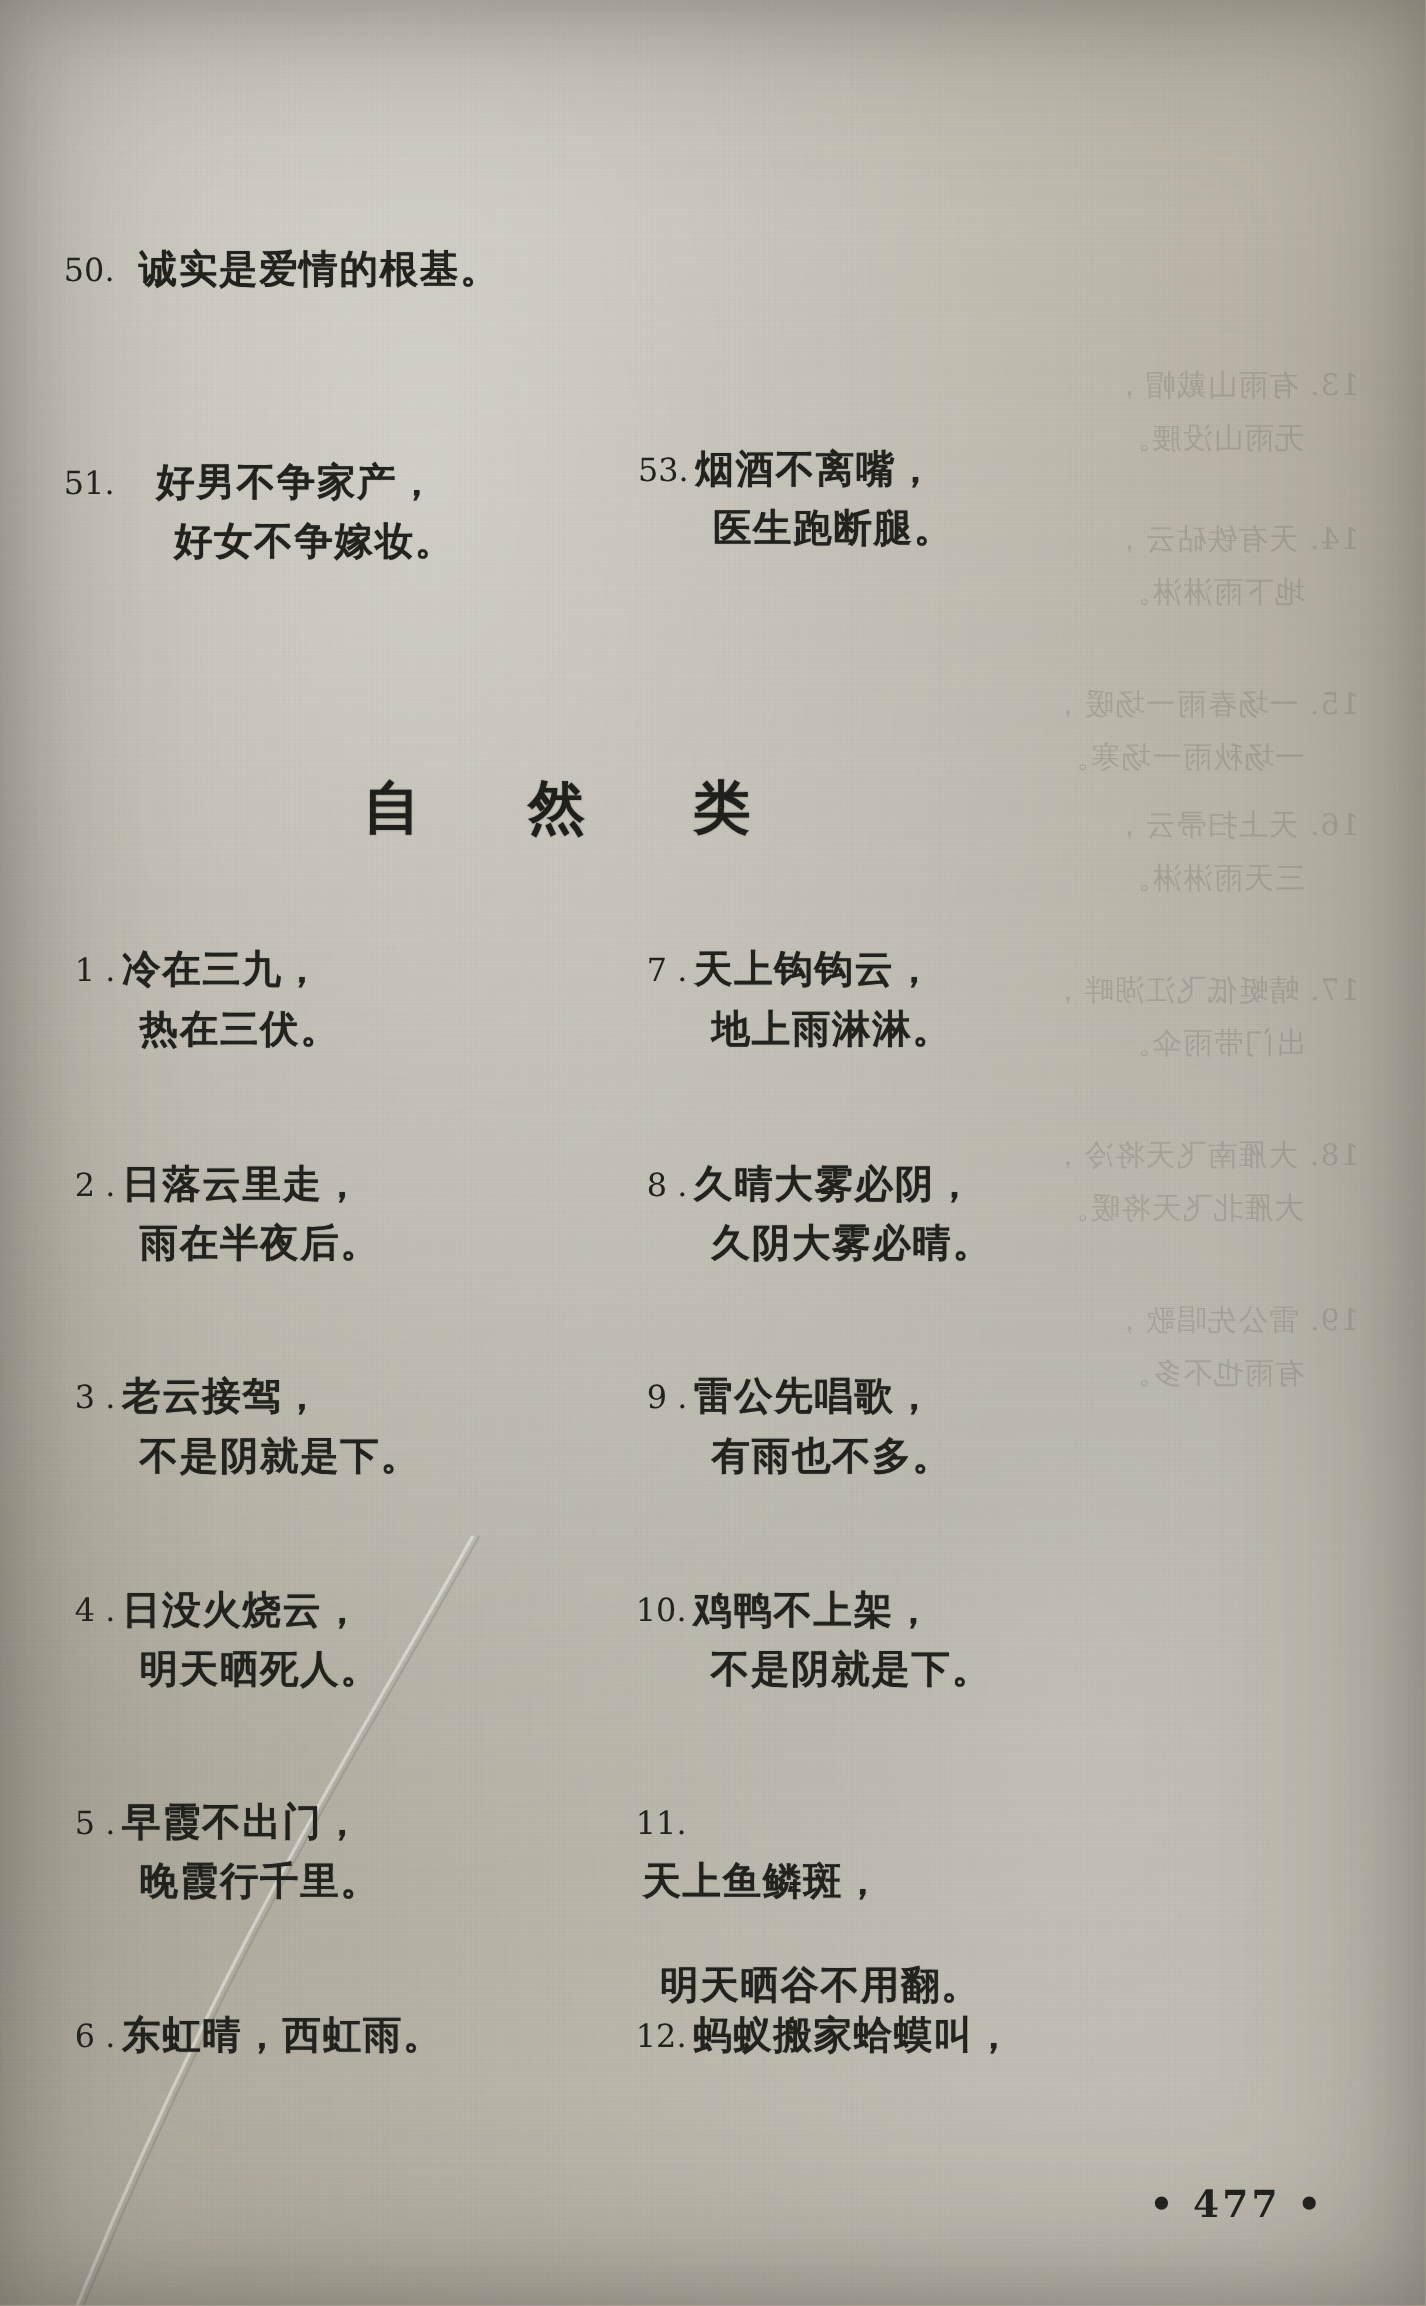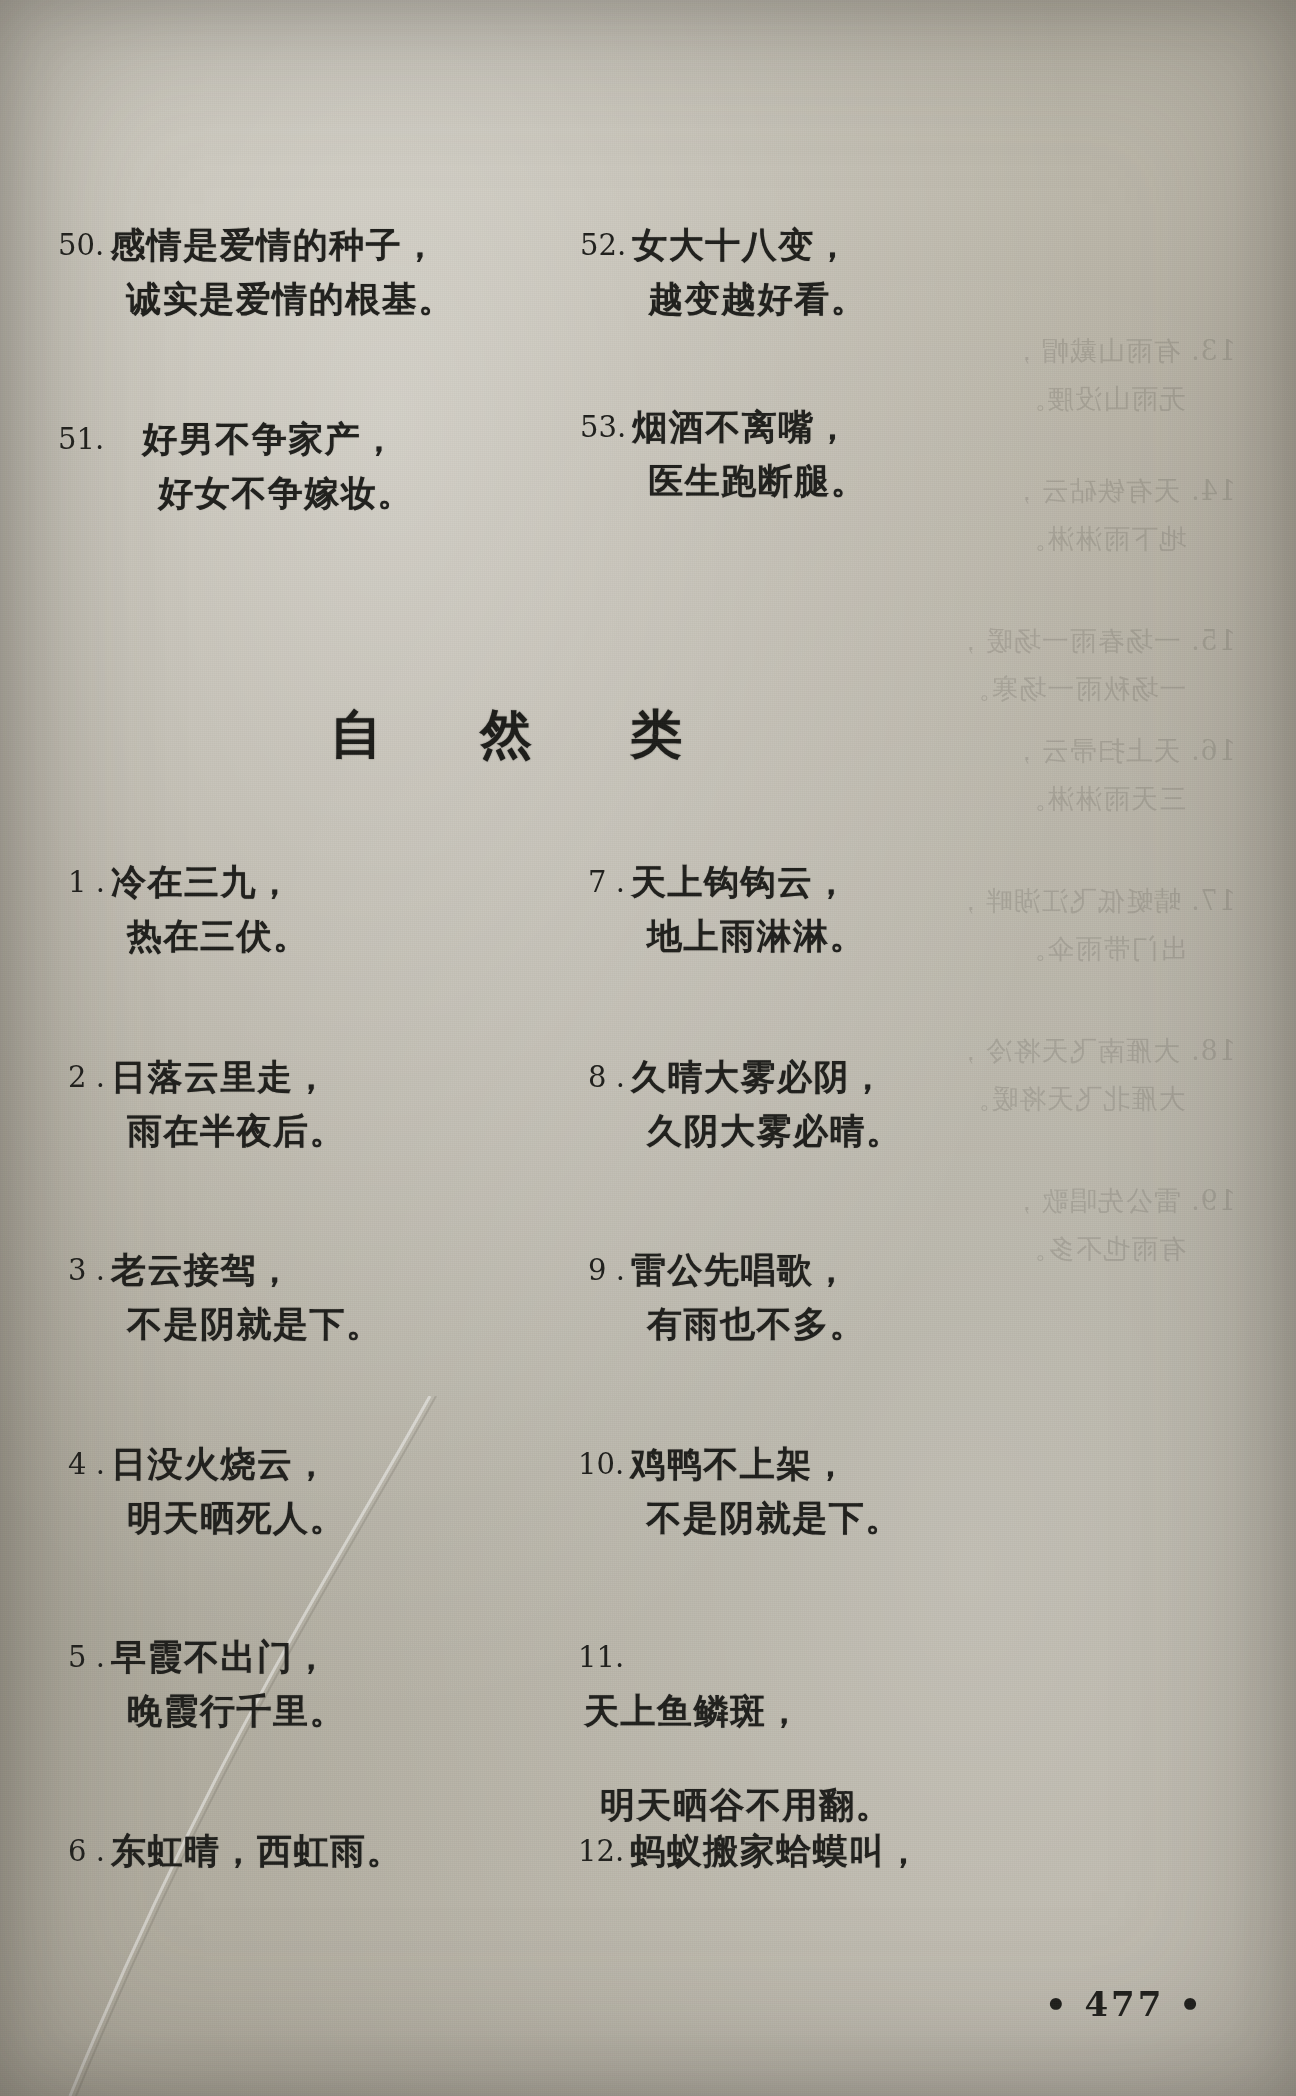--- a/index.html
+++ b/index.html
@@ -147,40 +147,32 @@
   <svg id="crease" viewBox="0 0 560 700" preserveAspectRatio="none">
     <path d="M430 0 C 330 180, 210 360, 70 700" stroke="rgba(255,255,255,0.45)" stroke-width="3" fill="none"></path>
     <path d="M436 0 C 336 180, 216 360, 76 700" stroke="rgba(90,86,76,0.20)" stroke-width="2" fill="none"></path>
   </svg>
 
   <div id="content">
 
     <div class="entry" style="left:58px; top:218px;">
       <div class="num">50.</div>
       <div class="lines">
-        <div class="ln">感情是爱情的种子，</div>
         <div class="ln" style="margin-left:16px;">诚实是爱情的根基。</div>
       </div>
     </div>
 
     <div class="entry" style="left:58px; top:412px;gap:32px;">
       <div class="num">51.</div>
       <div class="lines">
         <div class="ln">好男不争家产，</div>
         <div class="ln" style="margin-left:16px;">好女不争嫁妆。</div>
       </div>
     </div>
 
-    <div class="entry" style="left:580px; top:218px;">
-      <div class="num">52.</div>
-      <div class="lines">
-        <div class="ln">女大十八变，</div>
-        <div class="ln" style="margin-left:16px;">越变越好看。</div>
-      </div>
-    </div>
 
     <div class="entry" style="left:580px; top:400px;">
       <div class="num">53.</div>
       <div class="lines">
         <div class="ln">烟酒不离嘴，</div>
         <div class="ln" style="margin-left:16px;">医生跑断腿。</div>
       </div>
     </div>
 
     <div id="section-title">自 然 类</div>

